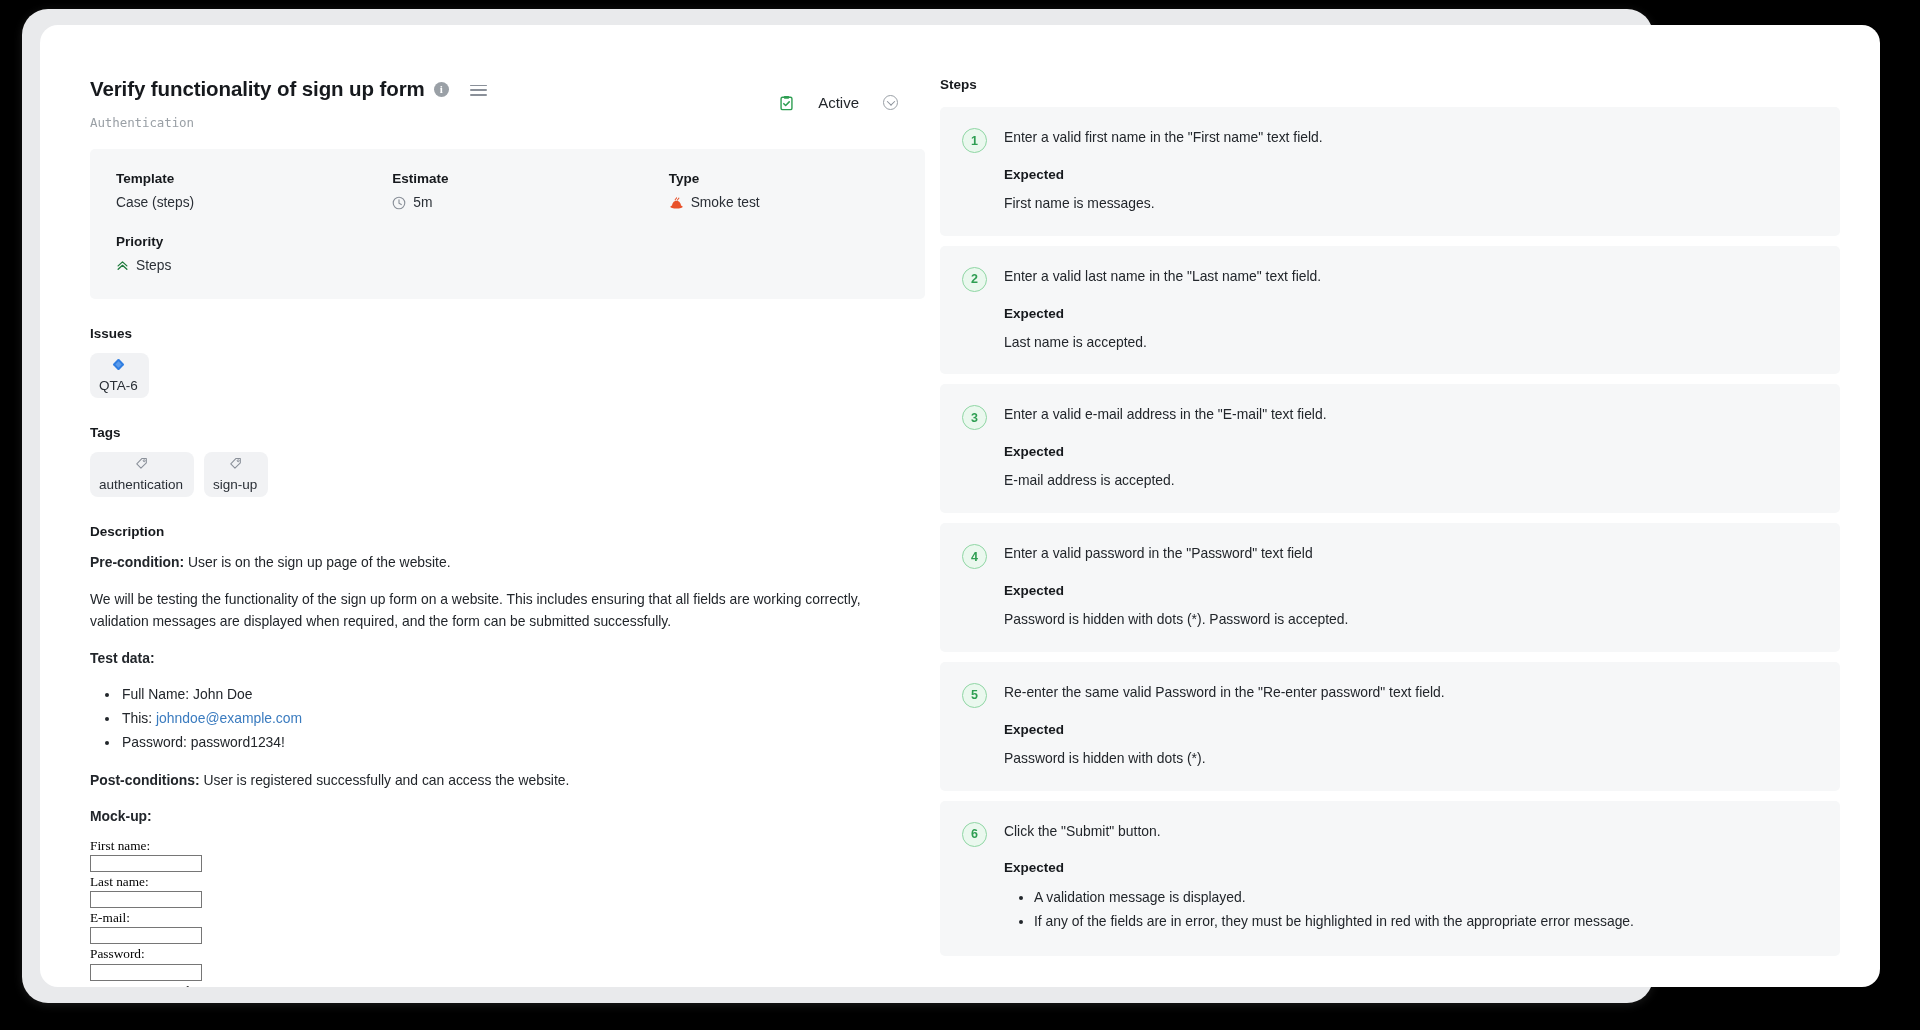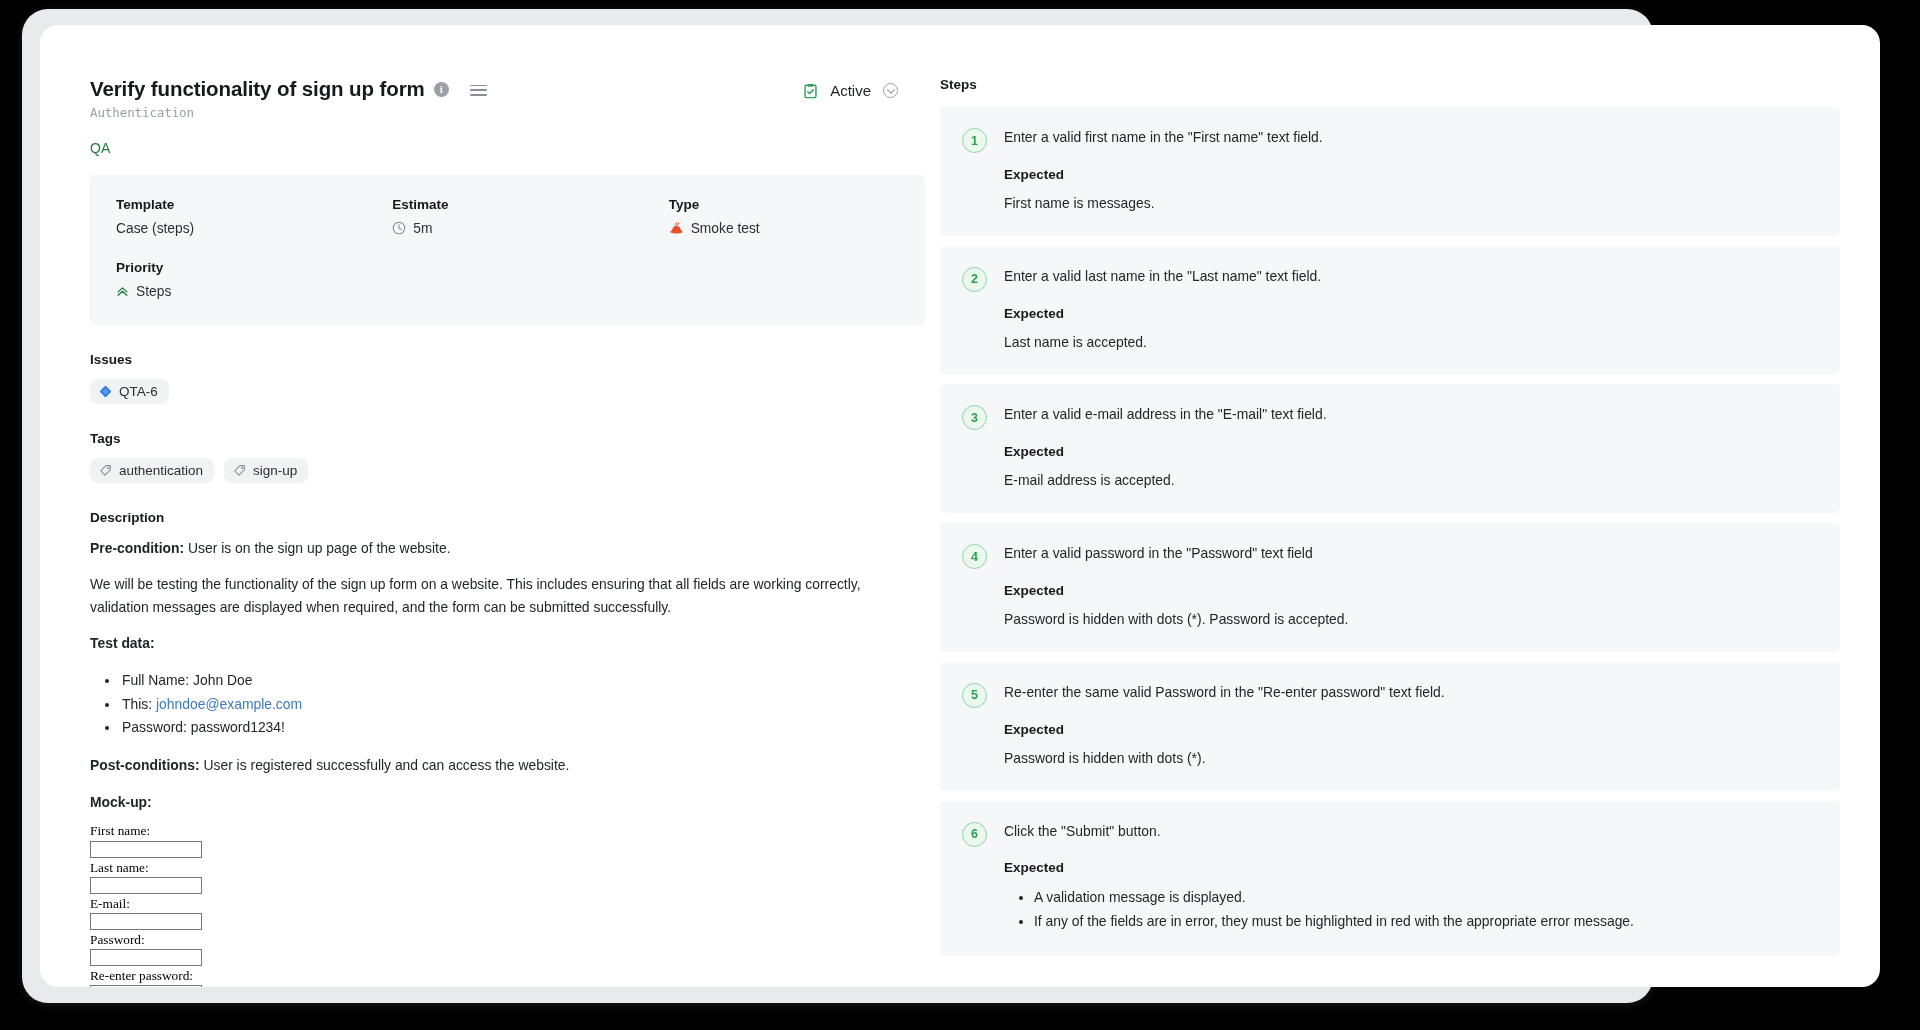--- a/index.html
+++ b/index.html
@@ -74,22 +74,22 @@
     display: inline-flex;
     flex-direction: column;
     justify-content: space-between;
     width: 17px; height: 11px;
     margin-left: 12px; margin-top: 3px;
     cursor: pointer;
   }
   .hamburger-icon i { display:block; height: 1.7px; background: #8a9099; border-radius: 1px; }
 
   .status-wrap {
-    display: flex; align-items: center; gap: 12px;
-    margin-top: 5px; margin-right: 6px;
+    display: flex; align-items: center; gap: 24px;
+    margin-top: 17px; margin-right: 6px;
     cursor: pointer;
   }
   .status-label { font-size: 15px; color: #22262b; }
   .chev-circle {
     width: 15px; height: 15px;
     border-radius: 50%;
     border: 1.3px solid #9aa0a6;
     display: inline-flex; align-items:center; justify-content:center;
   }
   .chev-circle::after {
@@ -140,20 +140,21 @@
   }
   .chip-row { display: flex; gap: 10px; flex-wrap: wrap; }
   .chip {
     display: inline-flex; align-items: center; gap: 7px;
     background: #f1f2f4;
     border-radius: 8px;
     padding: 5px 11px 5px 9px;
     font-size: 13.5px;
     color: #2a2f36;
     cursor: pointer;
+    flex-direction: column;
   }
 
   
   .desc-block { margin-top: 4px; }
   .desc-p {
     font-size: 13.9px;
     line-height: 1.62;
     color: #22262b;
     max-width: 780px;
     margin: 0 0 14px 0;
@@ -265,21 +266,20 @@
                 <rect x="5.2" y="0.9" width="5.6" height="3" rx="0.9" fill="#2e9e52"></rect>
                 <path d="M5.1 9.2l2 2 3.8-3.9" fill="none" stroke="#2e9e52" stroke-width="1.6" stroke-linecap="round" stroke-linejoin="round"></path>
               </svg>
             </span>
             <span class="status-label">Active</span>
             <span class="chev-circle"></span>
           </div>
         </div>
 
         <div class="subtitle">Authentication</div>
-        <div class="project-tag">QA</div>
 
         <div class="meta-panel">
           <div class="meta-row">
             <div class="meta-cell">
               <div class="meta-label">Template</div>
               <div class="meta-value">Case (steps)</div>
             </div>
             <div class="meta-cell">
               <div class="meta-label">Estimate</div>
               <div class="meta-value">

